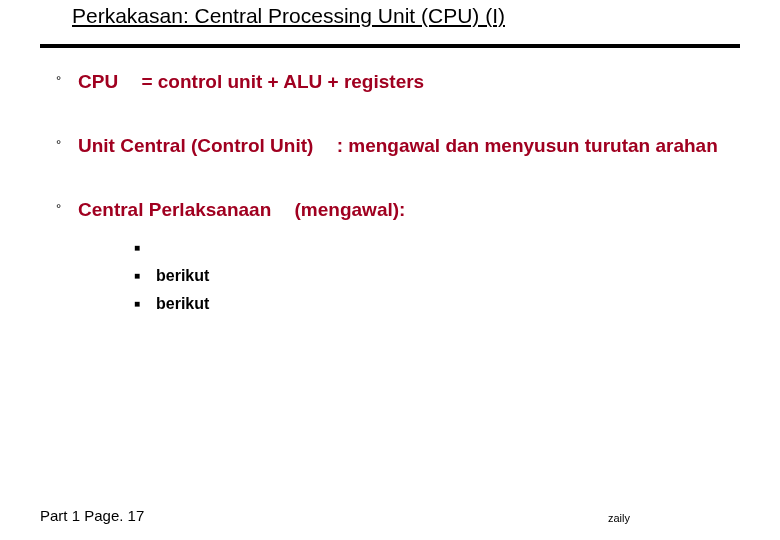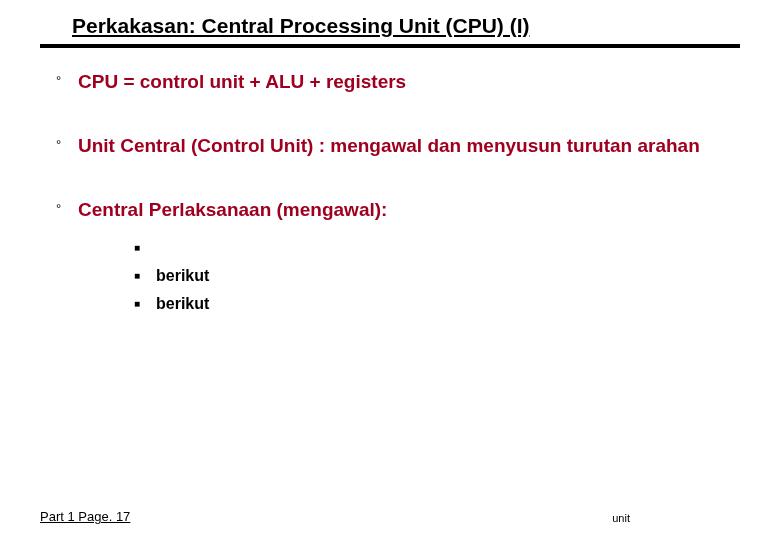--- a/index.html
+++ b/index.html
@@ -14,23 +14,23 @@
   }
   .slide {
     position: relative;
     width: 780px;
     height: 540px;
     box-sizing: border-box;
   }
   .title {
     position: absolute;
     left: 72px;
-    top: 14px;
+    top: 4px;
     font-size: 21px;
-    font-weight: bold;
+    font-weight: normal;
     text-decoration: underline;
   }
   .hr {
     position: absolute;
     left: 40px;
     top: 44px;
     width: 700px;
     height: 4px;
     background: #000;
   }
@@ -55,20 +55,21 @@
     font-size: 13px;
     line-height: 22px;
     font-weight: normal;
     color: #000;
   }
   .bullet .text {
     flex: 1 1 auto;
   }
   .bullet .text .plain {
     font-weight: bold;
+    padding-left: 18px;
   }
   .bullet .text .ul {
   }
   .sublist {
     margin-top: 18px;
     margin-left: 78px;
   }
   .sub {
     display: flex;
     align-items: flex-start;
@@ -80,23 +81,22 @@
   .sub .sq {
     width: 22px;
     flex: 0 0 22px;
     line-height: 18px;
     font-size: 10px;
   }
   .footer-left {
     position: absolute;
     left: 40px;
     bottom: 16px;
-    font-size: 13px;
+    font-size: 15px;
     color: #000;
-    text-decoration: underline;
   }
   .footer-right {
     position: absolute;
     right: 150px;
     bottom: 16px;
     font-size: 11px;
     color: #000;
   }
 </style>
 </head>
@@ -140,15 +140,15 @@
       </div>
       <div class="sub">
         <div class="sq">■</div>
         <div>berikut</div>
       </div>
     </div>
 
   </div>
 
   <div class="footer-left">Part 1 Page. 17</div>
-  <div class="footer-right">unit</div>
+  <div class="footer-right">zaily</div>
 
 </div>
 
 </body></html>

